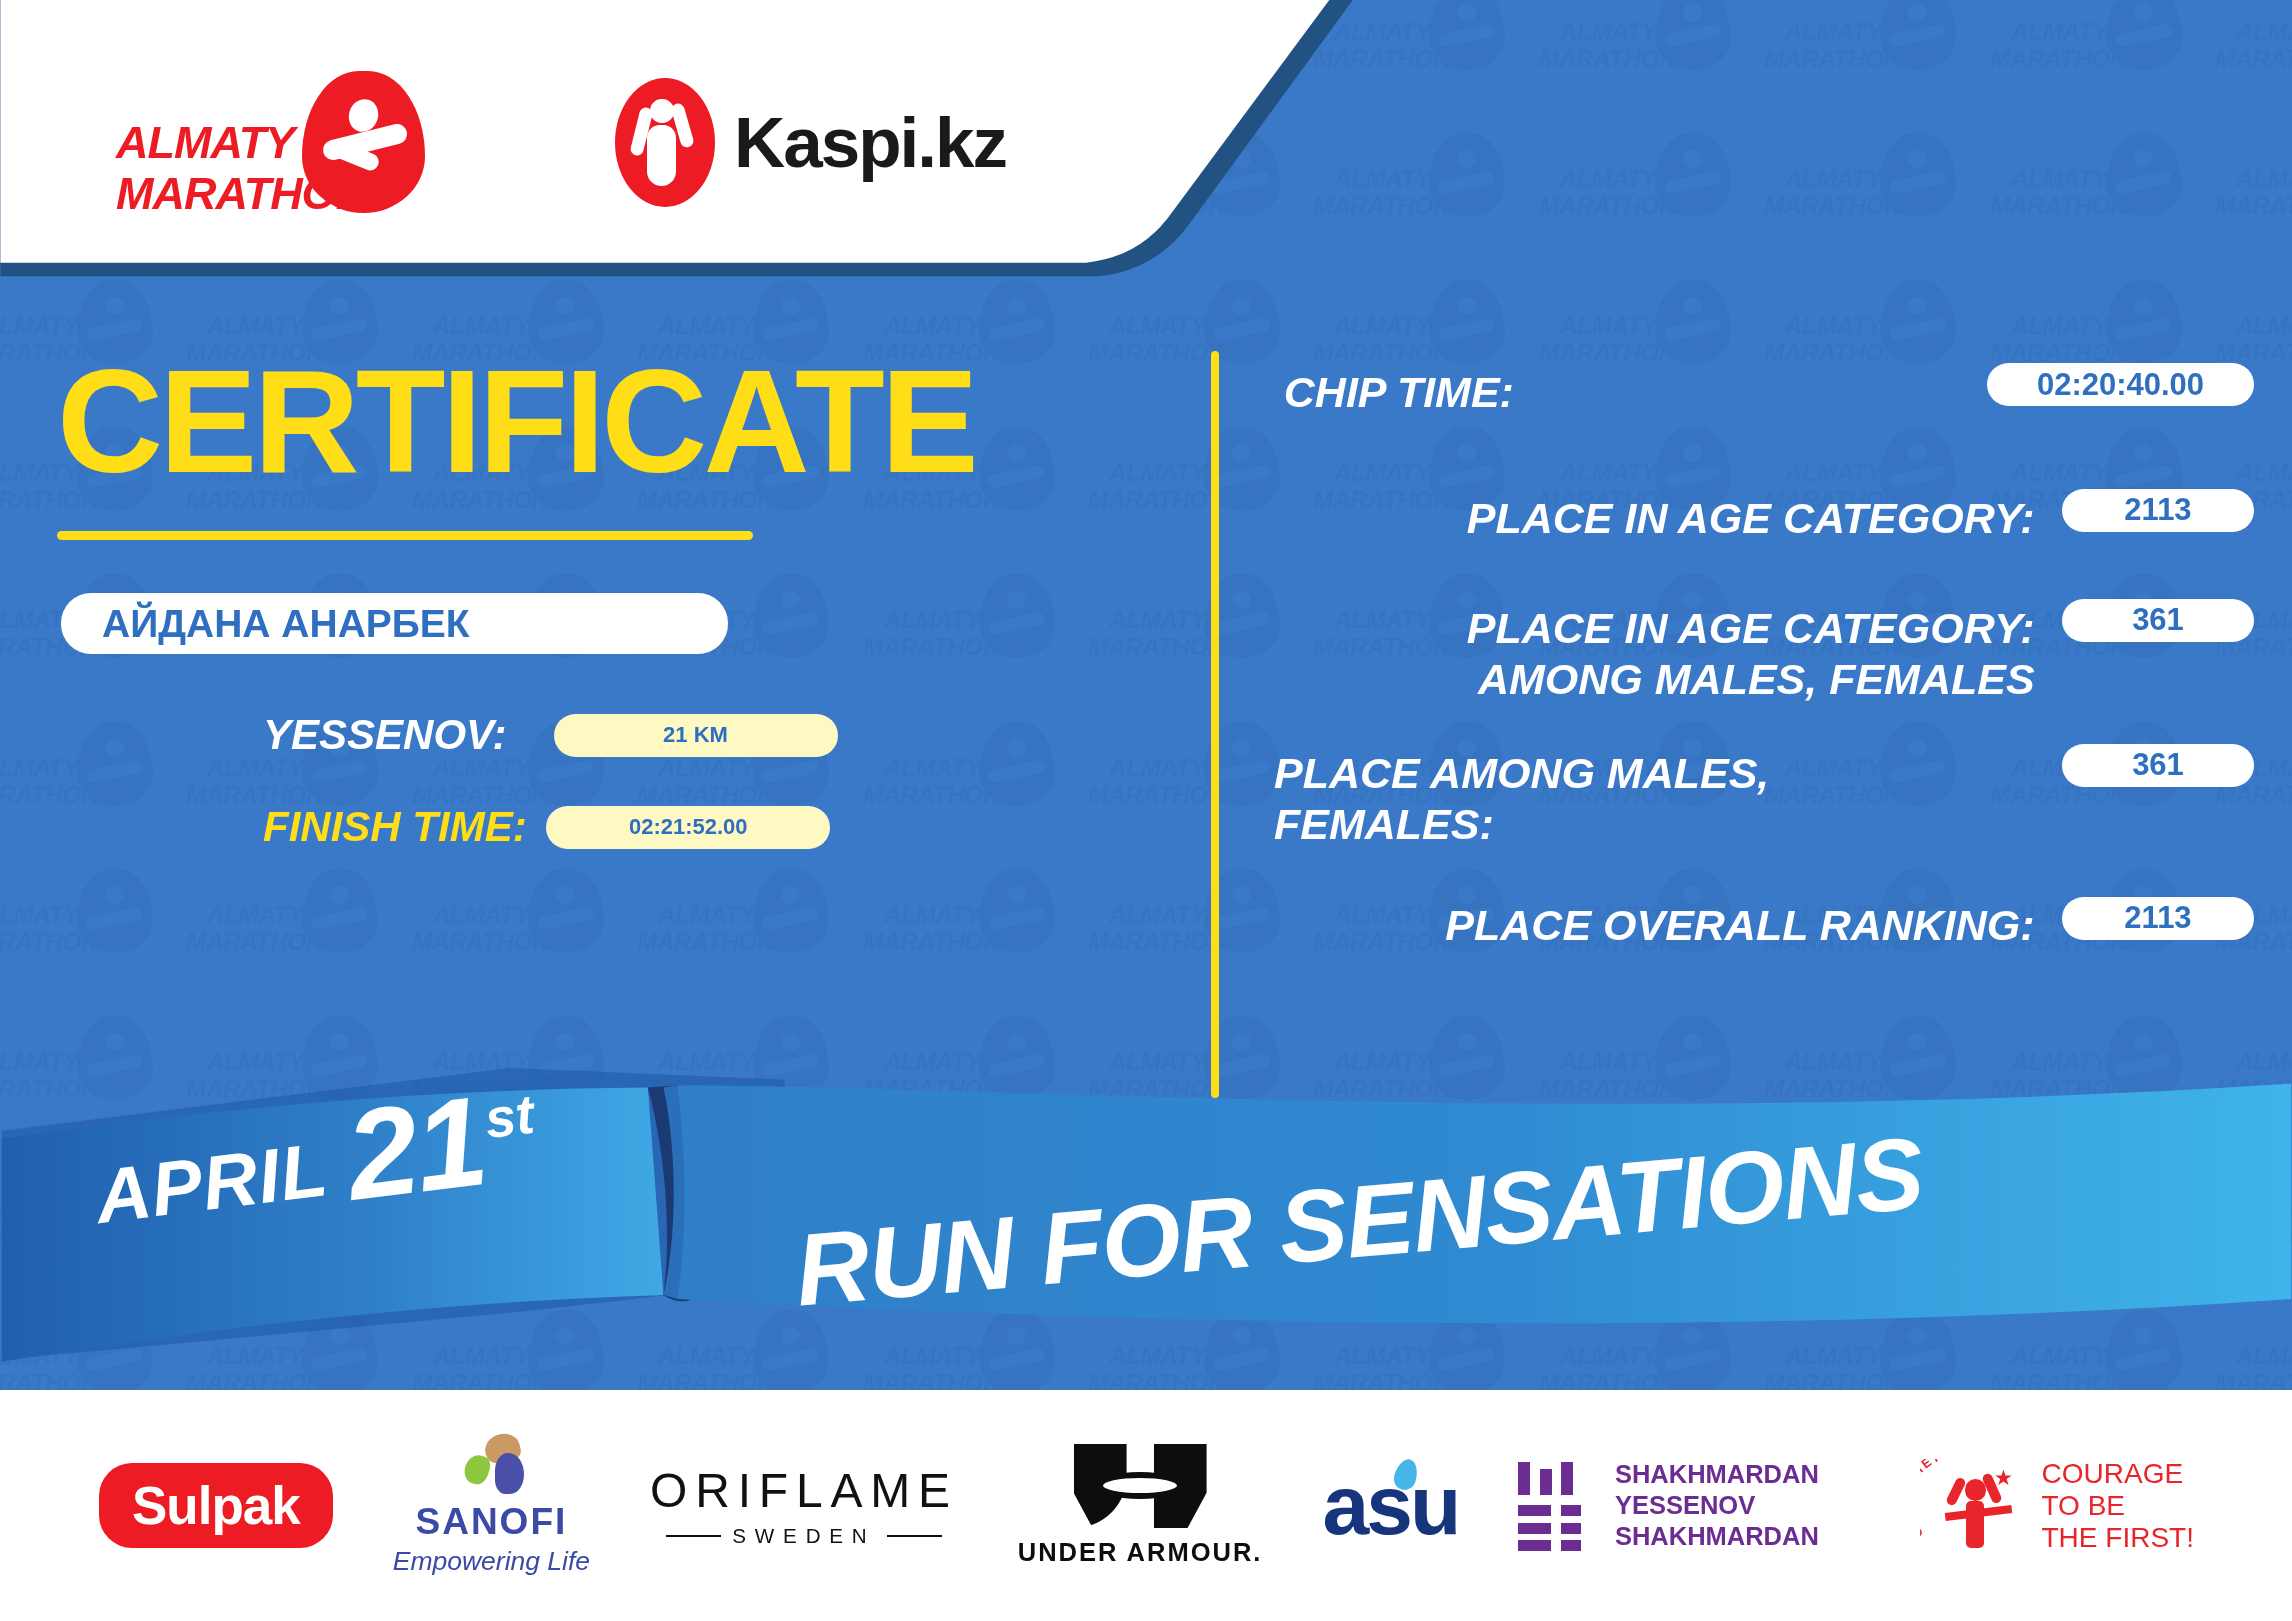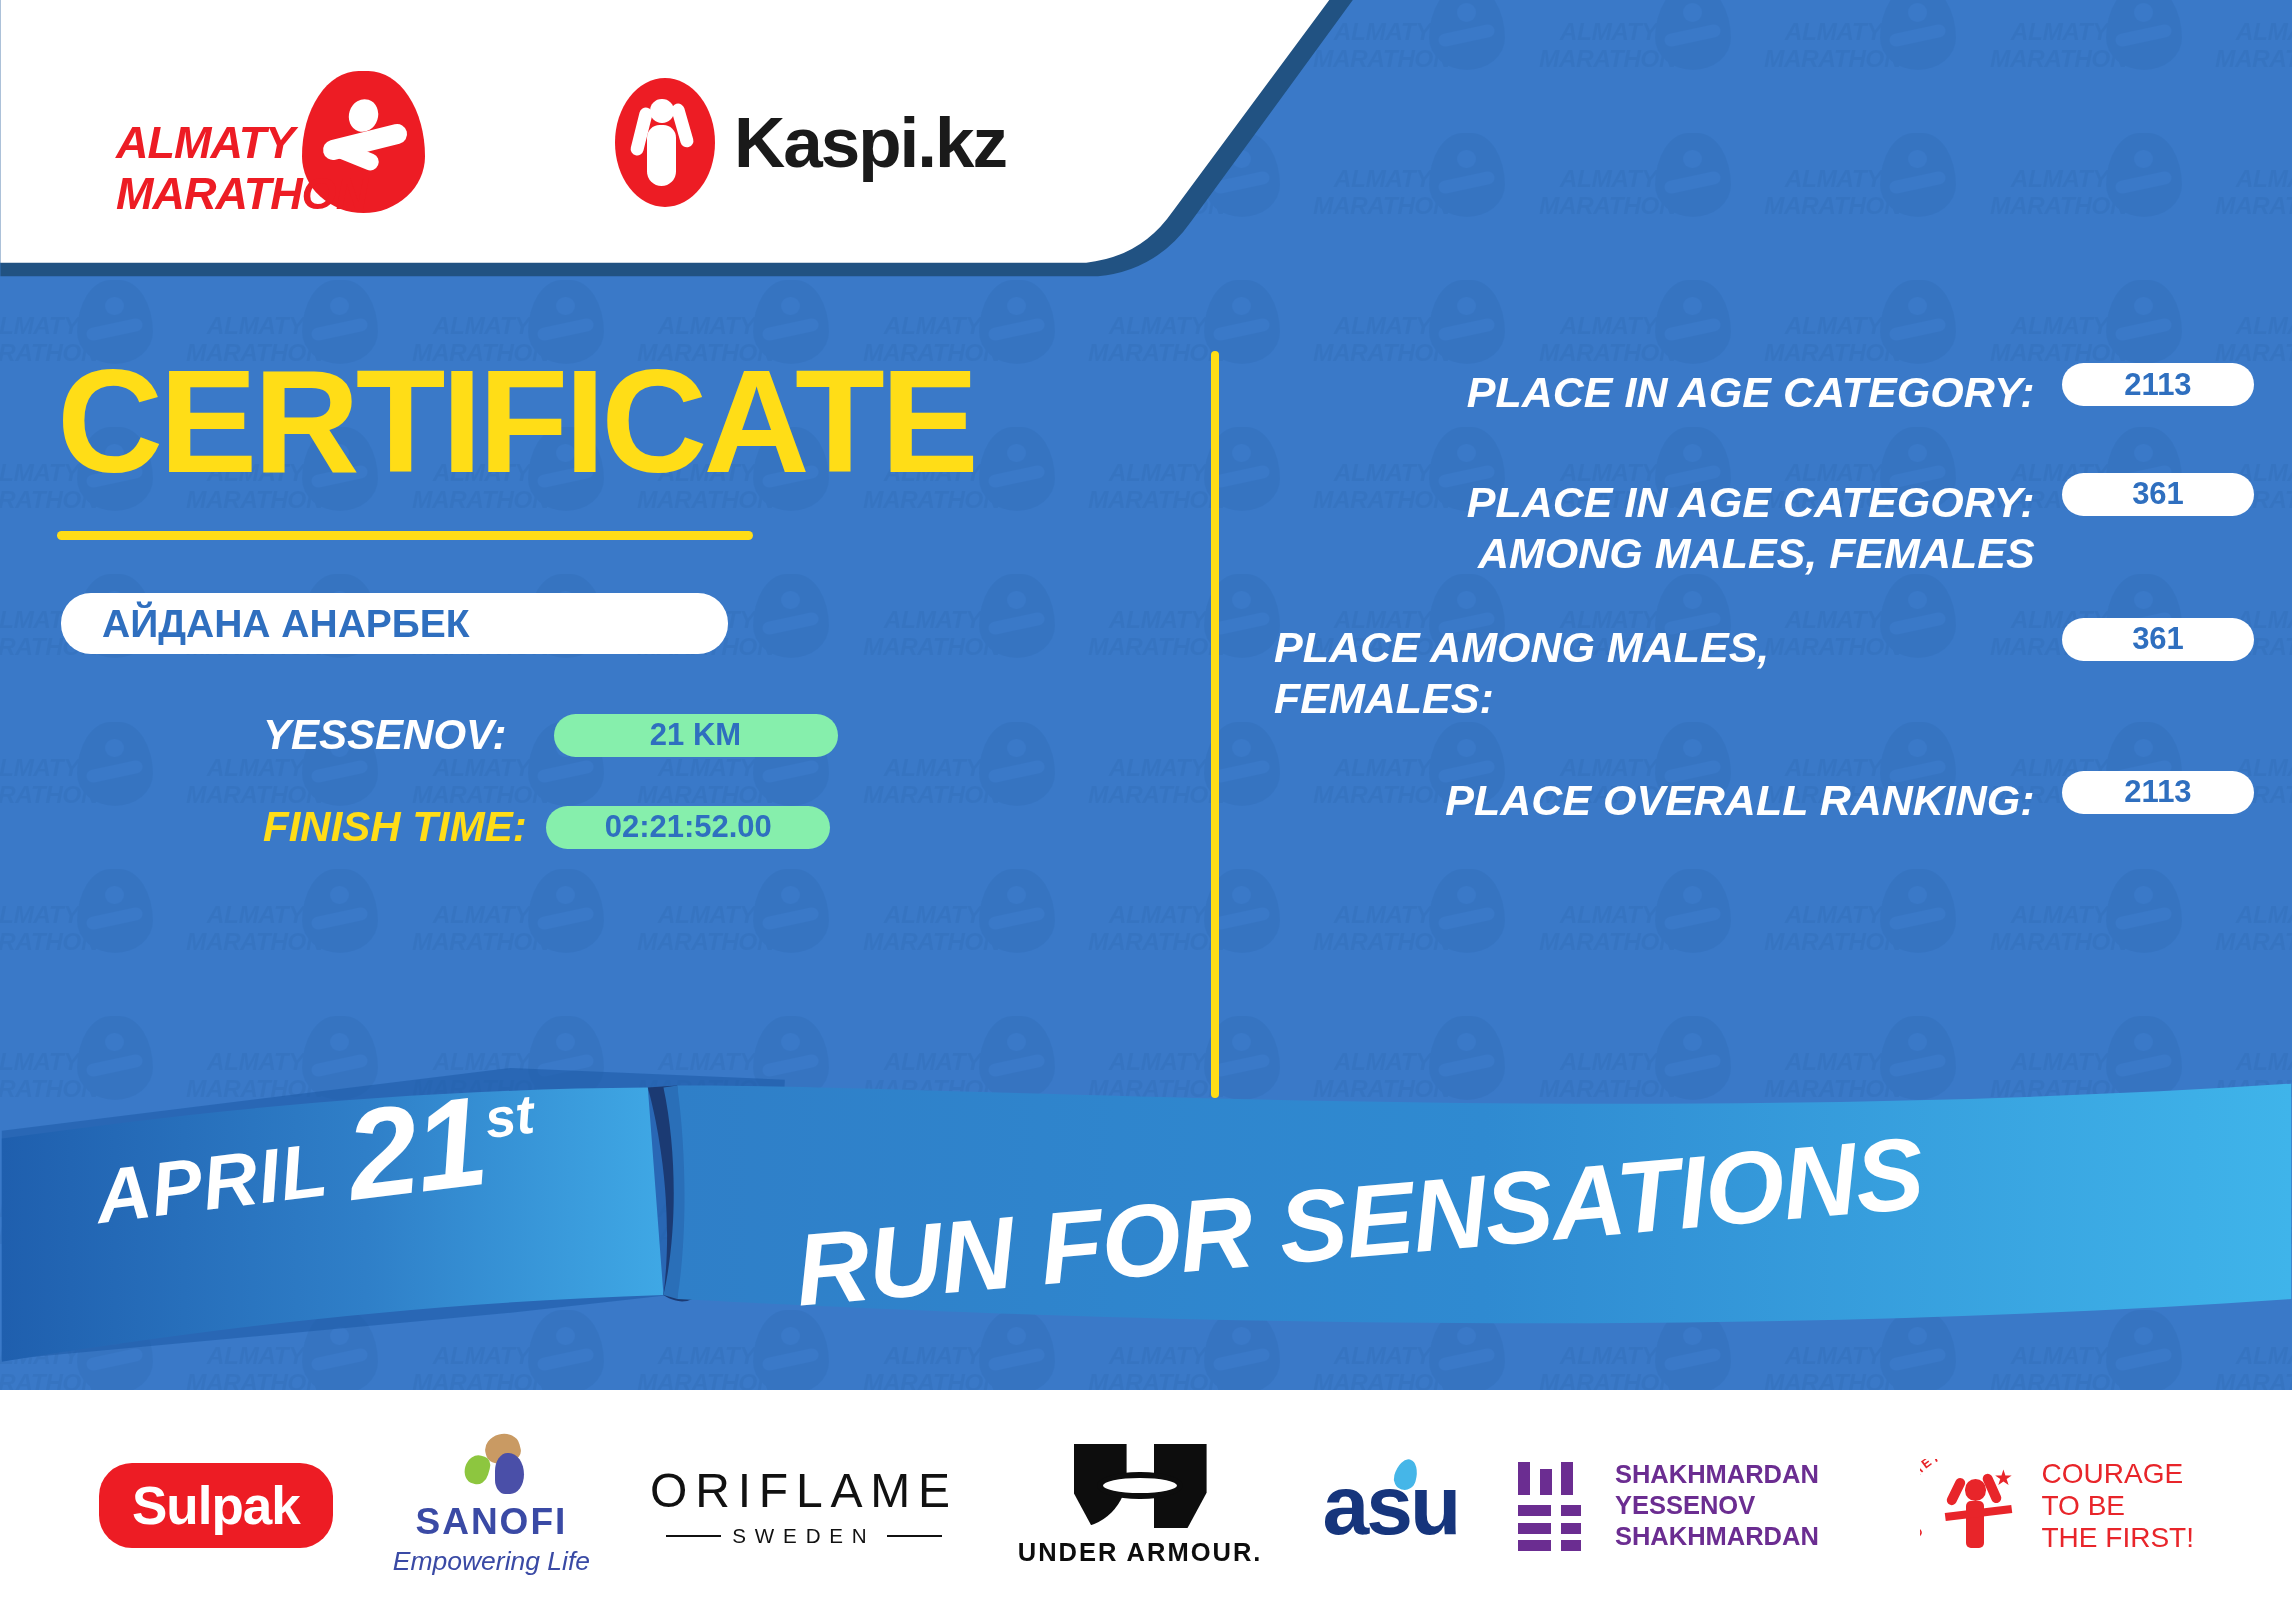--- a/index.html
+++ b/index.html
@@ -137,23 +137,23 @@
   .left-row{
     position:absolute;display:flex;align-items:center;
   }
   .left-row .lbl{
     font-style:italic;font-weight:bold;font-size:42px;
     letter-spacing:0px;white-space:nowrap;
   }
   .lbl.white{color:#ffffff;}
   .lbl.yellow{color:#ffdd17;}
   .val-pill{
-    height:43px;background:#86efac;border-radius:21.6px;
+    height:43px;background:#fef9c3;border-radius:21.6px;
     display:flex;align-items:center;justify-content:center;
-    color:#2f6fbf;font-weight:bold;font-size:31px;letter-spacing:0px;
+    color:#2f6fbf;font-weight:bold;font-size:22px;letter-spacing:0px;
   }
   #row-distance{left:263px;top:388px;}
   #row-distance .val-pill{width:284px;margin-left:47px;}
   #row-finish{left:263px;top:480px;}
   #row-finish .val-pill{width:284px;margin-left:19.6px;}
 
   
   .v-divider{
     position:absolute;left:1211px;top:351px;
     width:7.8px;height:747px;background:#ffdd17;border-radius:3.9px;
@@ -1264,20 +1264,24 @@
     <div class="left-row" id="row-finish">
       <div class="lbl yellow">FINISH TIME:</div>
       <div class="val-pill">02:21:52.00</div>
     </div>
   </div>
 
   <div class="v-divider"></div>
 
   <div class="stats">
 
+    <div class="stat-row" id="stat-0">
+      <div class="stat-label ltl">CHIP TIME:</div>
+      <div class="stat-pill wide">02:20:40.00</div>
+    </div>
 
     <div class="stat-row" id="stat-1">
       <div class="stat-label">PLACE IN AGE CATEGORY:</div>
       <div class="stat-pill">2113</div>
     </div>
 
     <div class="stat-row" id="stat-2">
       <div class="stat-label">
         <div>PLACE IN AGE CATEGORY:</div>
         <div>AMONG MALES, FEMALES</div>

